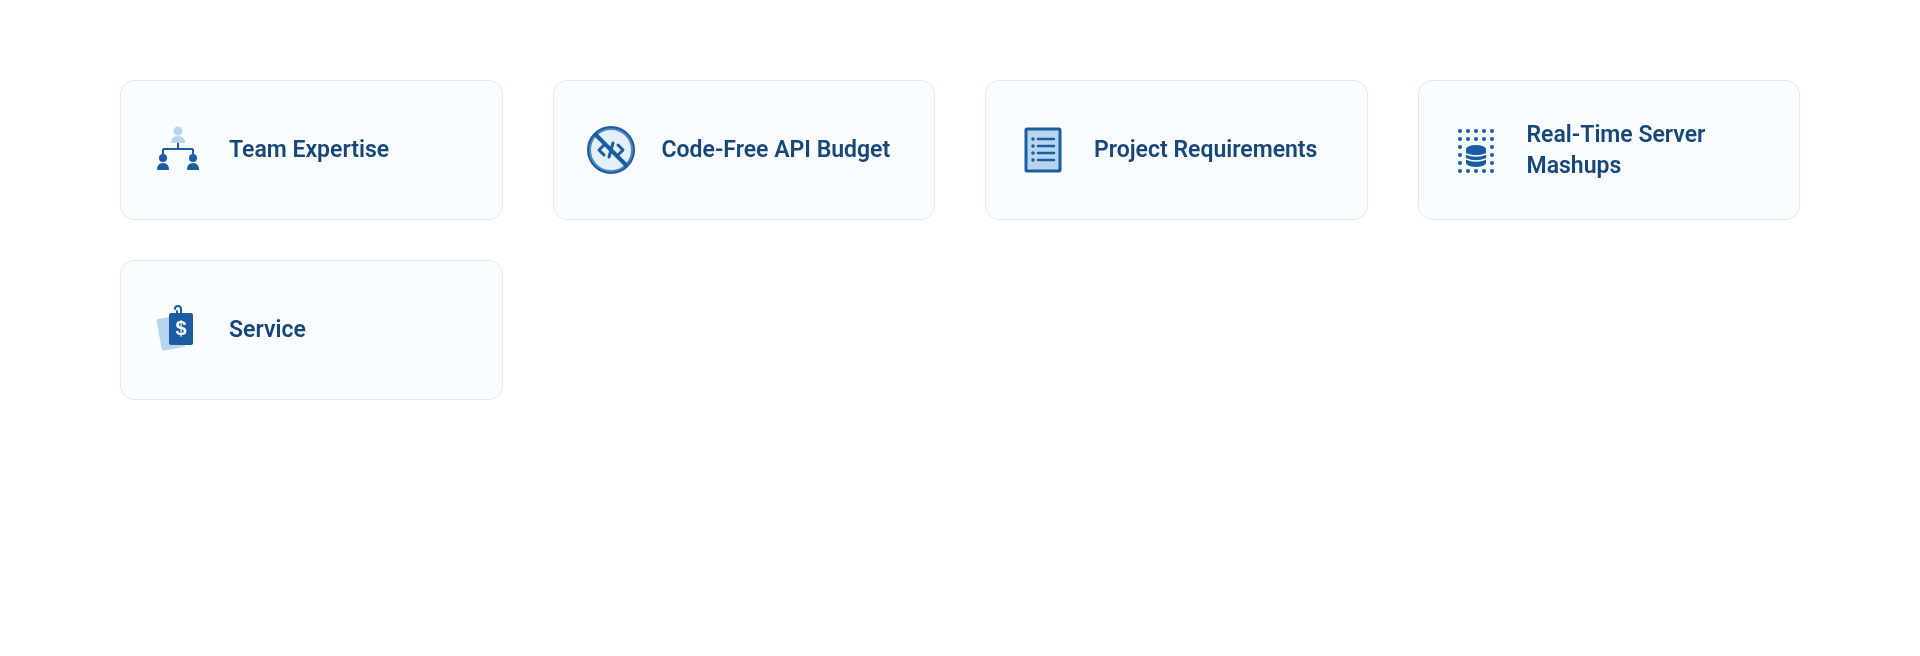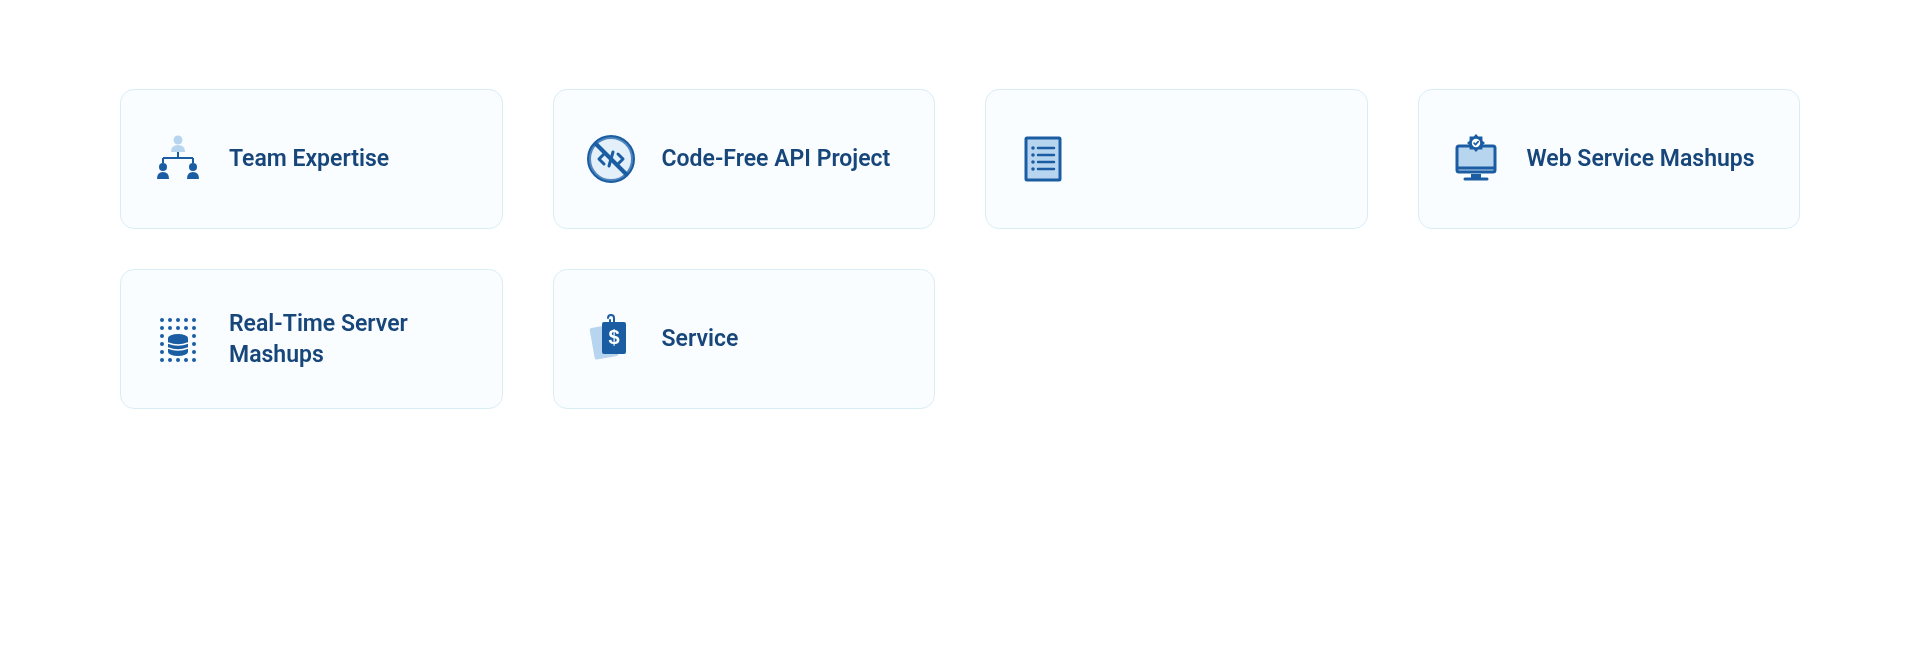--- a/index.html
+++ b/index.html
@@ -8,21 +8,21 @@
     background: #ffffff;
     width: 1920px;
     height: 656px;
     padding: 80px 120px;
   }
   .grid {
     display: grid;
     grid-template-columns: repeat(4, 1fr);
     gap: 40px 50px;
     max-width: 1680px;
-    margin: 9px auto;
+    margin: 0 auto;
   }
   .card {
     display: flex;
     align-items: center;
     gap: 24px;
     padding: 28px 30px;
     background: #fafdff;
     border: 1px solid #d9edf7;
     border-radius: 14px;
     min-height: 140px;
@@ -76,57 +76,40 @@
         <circle cx="27" cy="27" r="22" fill="none" stroke="#1a5da3" stroke-width="4"></circle>
         <circle cx="27" cy="27" r="22" fill="#b8d5ef" opacity="0.35"></circle>
 
         <path d="M20 22 L15 27 L20 32" fill="none" stroke="#1a5da3" stroke-width="3" stroke-linecap="round" stroke-linejoin="round"></path>
         <path d="M34 22 L39 27 L34 32" fill="none" stroke="#1a5da3" stroke-width="3" stroke-linecap="round" stroke-linejoin="round"></path>
         <line x1="29" y1="20" x2="25" y2="34" stroke="#1a5da3" stroke-width="3" stroke-linecap="round"></line>
 
         <line x1="11" y1="11" x2="43" y2="43" stroke="#1a5da3" stroke-width="4"></line>
       </svg>
     </div>
-    <div class="label">Code-Free API Project</div>
+    <div class="label">Code-Free API Budget</div>
   </div>
 
   <div class="card">
     <div class="icon-wrap">
       <svg viewBox="0 0 54 54">
         <rect x="10" y="6" width="34" height="42" fill="#b8d5ef" stroke="#1a5da3" stroke-width="3" rx="1"></rect>
         <circle cx="17" cy="16" r="1.8" fill="#1a5da3"></circle>
         <line x1="22" y1="16" x2="38" y2="16" stroke="#1a5da3" stroke-width="2.5" stroke-linecap="round"></line>
         <circle cx="17" cy="23" r="1.8" fill="#1a5da3"></circle>
         <line x1="22" y1="23" x2="38" y2="23" stroke="#1a5da3" stroke-width="2.5" stroke-linecap="round"></line>
         <circle cx="17" cy="30" r="1.8" fill="#1a5da3"></circle>
         <line x1="22" y1="30" x2="38" y2="30" stroke="#1a5da3" stroke-width="2.5" stroke-linecap="round"></line>
         <circle cx="17" cy="37" r="1.8" fill="#1a5da3"></circle>
         <line x1="22" y1="37" x2="38" y2="37" stroke="#1a5da3" stroke-width="2.5" stroke-linecap="round"></line>
       </svg>
     </div>
+    <div class="label">Project Requirements</div>
   </div>
 
-  <div class="card">
-    <div class="icon-wrap">
-      <svg viewBox="0 0 54 54">
-
-        <rect x="8" y="14" width="38" height="26" rx="2" fill="#b8d5ef" stroke="#1a5da3" stroke-width="3"></rect>
-        <line x1="8" y1="36" x2="46" y2="36" stroke="#1a5da3" stroke-width="3"></line>
-        <rect x="22" y="42" width="10" height="4" fill="#1a5da3"></rect>
-        <line x1="16" y1="47" x2="38" y2="47" stroke="#1a5da3" stroke-width="3" stroke-linecap="round"></line>
-
-        <g transform="translate(27,11)">
-          <path d="M0,-9 L2.3,-6.5 L6.4,-6.4 L6.5,-2.3 L9,0 L6.5,2.3 L6.4,6.4 L2.3,6.5 L0,9 L-2.3,6.5 L-6.4,6.4 L-6.5,2.3 L-9,0 L-6.5,-2.3 L-6.4,-6.4 L-2.3,-6.5 Z" fill="#1a5da3"></path>
-          <circle cx="0" cy="0" r="4.2" fill="#ffffff"></circle>
-          <path d="M-2,0 L-0.5,1.6 L2.2,-1.4" fill="none" stroke="#1a5da3" stroke-width="1.6" stroke-linecap="round" stroke-linejoin="round"></path>
-        </g>
-      </svg>
-    </div>
-    <div class="label">Web Service Mashups</div>
-  </div>
 
 
   <div class="card">
     <div class="icon-wrap">
       <svg viewBox="0 0 54 54">
 
         <g fill="#1a5da3">
           <circle cx="11" cy="8" r="2"></circle>
             <circle cx="19" cy="8" r="2"></circle>
             <circle cx="27" cy="8" r="2"></circle>

